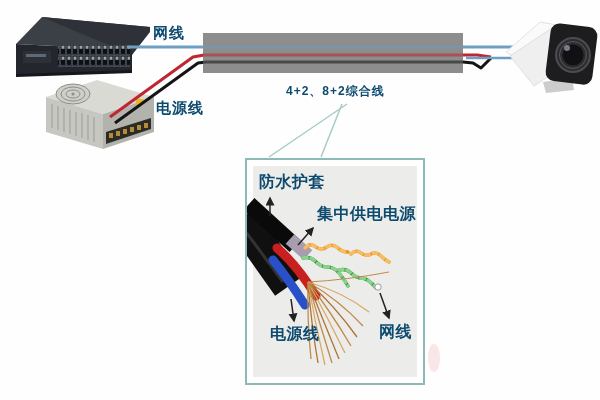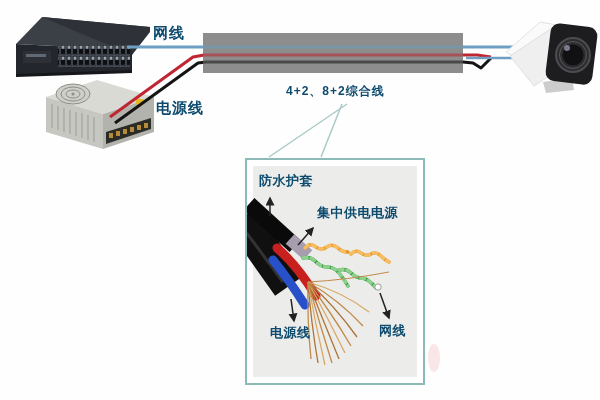--- a/index.html
+++ b/index.html
@@ -7,21 +7,21 @@
     position:relative; width:600px; height:400px; overflow:hidden;
     background:#fefefe;
     font-family:"Liberation Sans","DejaVu Sans",sans-serif;
   }
   .layer{position:absolute; left:0; top:0;}
   .lbl{
     position:absolute; font-weight:700; font-size:15px; color:#0c4a6e;
     letter-spacing:1px; white-space:nowrap; line-height:1;
   }
   .lbl.md{font-size:12px; font-weight:600;}
-  .lbl.sm{font-size:13px; letter-spacing:0.5px;}
+  .lbl.sm{font-size:16px; letter-spacing:0.5px;}
   .inset{
     position:absolute; left:245px; top:158px; width:180px; height:227px;
     border:2px solid #8cbab6; background:#ffffff; box-sizing:border-box;
   }
   .inset-panel{
     position:absolute; left:6px; top:6px; right:6px; bottom:6px;
     background:#ececea;
   }
   .inset svg{position:absolute; left:0; top:0;}
 </style>

